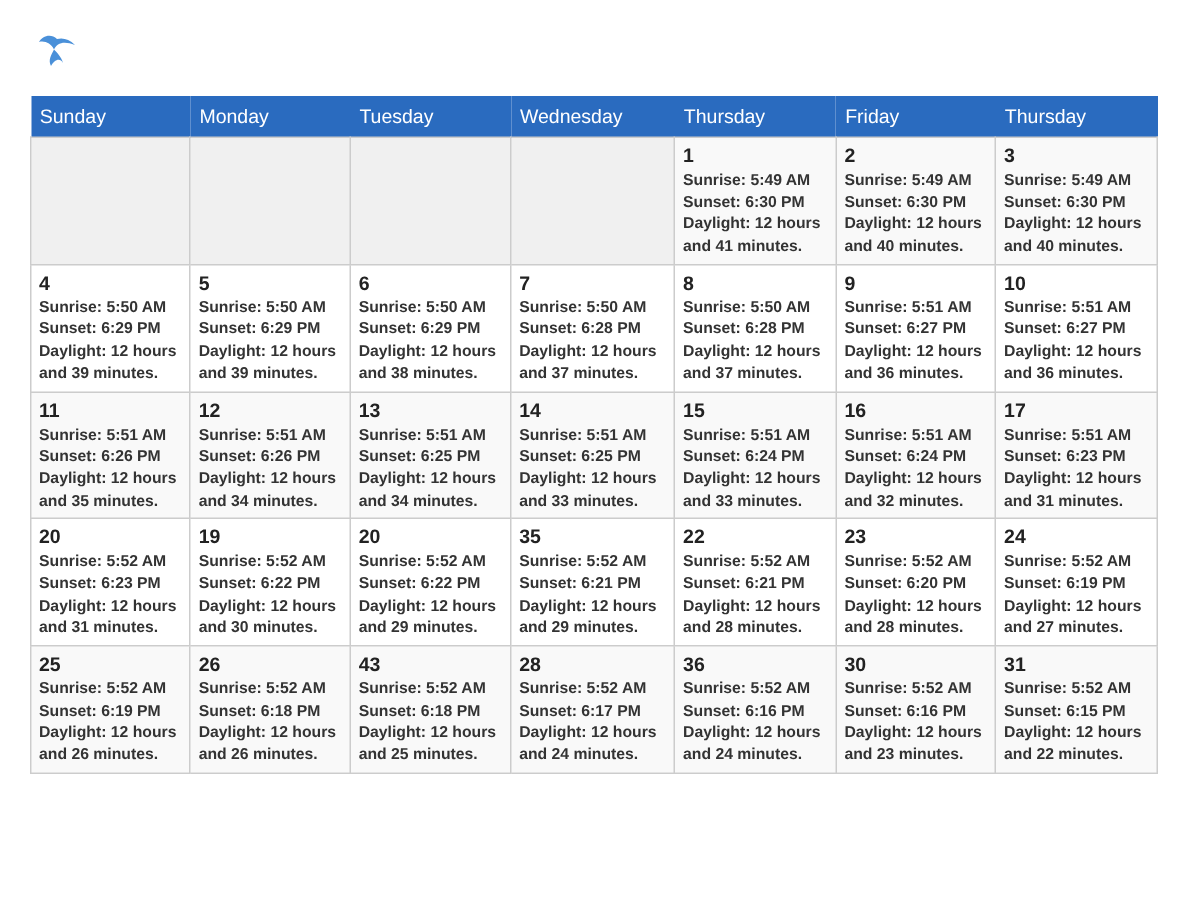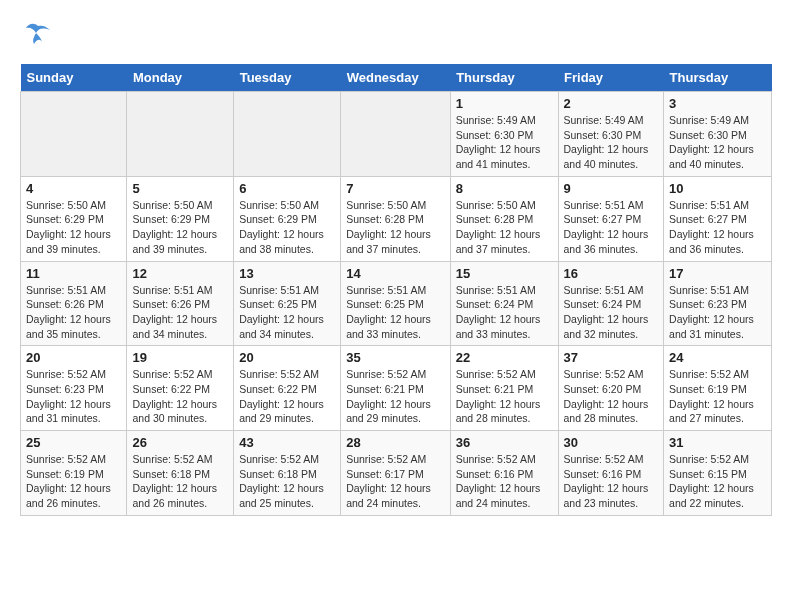--- a/index.html
+++ b/index.html
@@ -32,21 +32,21 @@
       width: 100%;
       border-collapse: collapse;
       font-size: 11px;
     }
     thead tr th {
       background-color: #2a6bbf;
       color: #fff;
       text-align: left;
       padding: 6px 6px;
       font-size: 13px;
-      font-weight: bold;
+      font-weight: normal;
     }
     tbody tr td {
       border: 1px solid #ccc;
       vertical-align: top;
       padding: 4px 5px;
       width: 113px;
       min-height: 80px;
       height: 80px;
       background: #fff;
     }
@@ -60,20 +60,21 @@
       font-weight: bold;
       font-size: 13px;
       color: #222;
       display: block;
       margin-bottom: 2px;
     }
     .day-info {
       color: #333;
       font-size: 10.5px;
       line-height: 1.4;
+      font-weight: bold;
     }
     .logo-wrap {
       display: flex;
       align-items: center;
       gap: 2px;
     }
     .logo-name {
       display: flex;
       flex-direction: column;
       line-height: 1;
@@ -284,21 +285,21 @@
 and 29 minutes.</div>
         </td>
         <td>
           <span class="day-num">22</span>
           <div class="day-info" style="white-space: pre-line;">Sunrise: 5:52 AM
 Sunset: 6:21 PM
 Daylight: 12 hours
 and 28 minutes.</div>
         </td>
         <td>
-          <span class="day-num">37</span>
+          <span class="day-num">23</span>
           <div class="day-info" style="white-space: pre-line;">Sunrise: 5:52 AM
 Sunset: 6:20 PM
 Daylight: 12 hours
 and 28 minutes.</div>
         </td>
         <td>
           <span class="day-num">24</span>
           <div class="day-info" style="white-space: pre-line;">Sunrise: 5:52 AM
 Sunset: 6:19 PM
 Daylight: 12 hours

